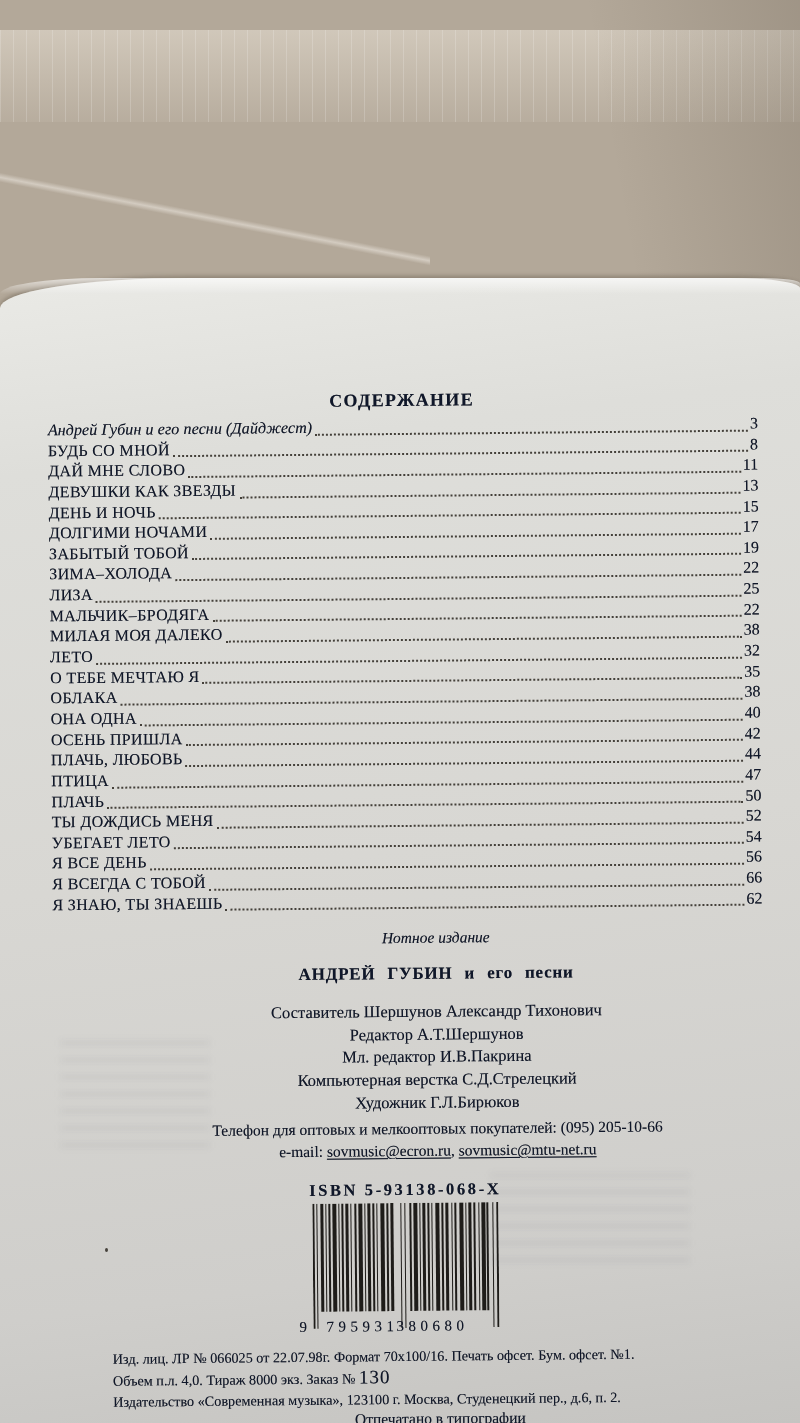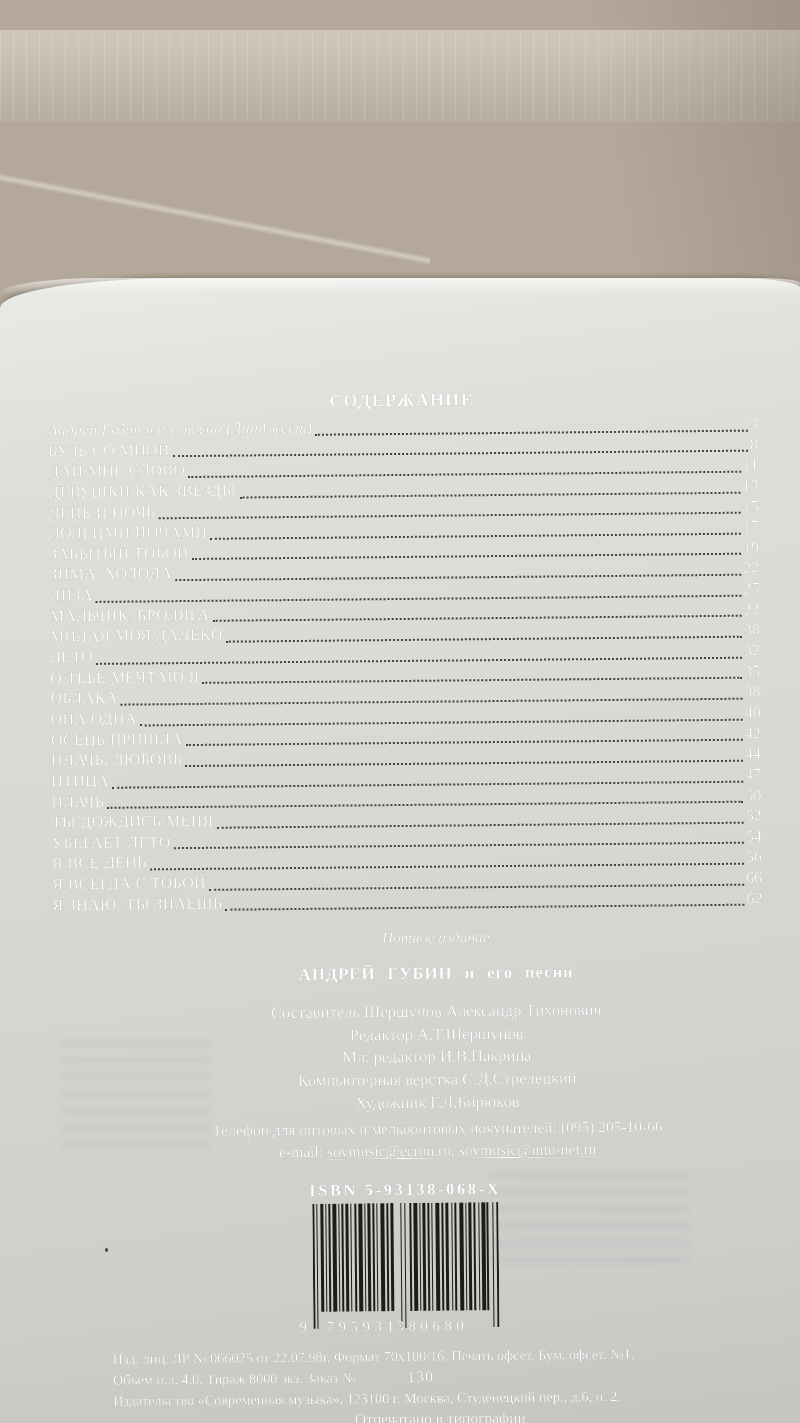--- a/index.html
+++ b/index.html
@@ -1,19 +1,19 @@
 <!DOCTYPE html>
 <html><head>
 <meta charset="utf-8">
 <style>
   html,body { margin:0; padding:0; background:#888; }
   #stage {
     position:relative; width:800px; height:1423px; overflow:hidden;
     font-family:"Liberation Serif","DejaVu Serif",serif;
-    color:#ffffff;
+    color:#0f172a;
   }
   
   .wood {
     position:absolute; left:0; top:0; width:800px; height:330px;
     background:
       repeating-linear-gradient(178.6deg, rgba(255,252,246,.10) 0 1px, rgba(0,0,0,0) 1px 4px, rgba(96,82,64,.12) 4px 5px, rgba(0,0,0,0) 5px 9px),
       repeating-linear-gradient(181.2deg, rgba(247,241,231,.13) 0 2px, rgba(0,0,0,0) 2px 12px),
       linear-gradient(100deg,#c3b8a9 0%,#b8ad9e 35%,#ac a193 70%,#a1968a 100%);
     background-color:#b3a899;
   }
@@ -72,21 +72,21 @@
   .email { top:1142px; font-size:15.5px; }
   .email u { text-decoration:underline; text-underline-offset:2px; }
   .isbn-block { position:absolute; left:302px; top:1180px; width:200px; text-align:center; }
   .isbn-text { font-size:16.5px; font-weight:bold; letter-spacing:2.6px; white-space:nowrap; }
   .barcode { position:relative; width:186px; height:128px; margin:3px auto 0; }
   .bc-digit { position:absolute; bottom:-4px; font-size:15px; letter-spacing:4.5px; white-space:nowrap; }
   .bc-lead { left:-14px; }
   .bc-g1 { left:13px; }
   .bc-g2 { left:83px; }
   .imprint { position:absolute; left:108px; top:1346px; width:690px; font-size:14.2px; line-height:20.8px; text-align:left; }
-  .order-number { font-size:16px; letter-spacing:1px;margin-left:48px; }
+  .order-number { font-size:19px; letter-spacing:1px; }
   .cutoff { position:absolute; left:70px; top:1410px; width:730px; text-align:center; font-size:15.5px; }
 </style>
 </head>
 <body>
 
 <div id="stage">
 
   <div class="wood">
     <div class="wood-band"></div>
     <div class="wood-scratch"></div>

